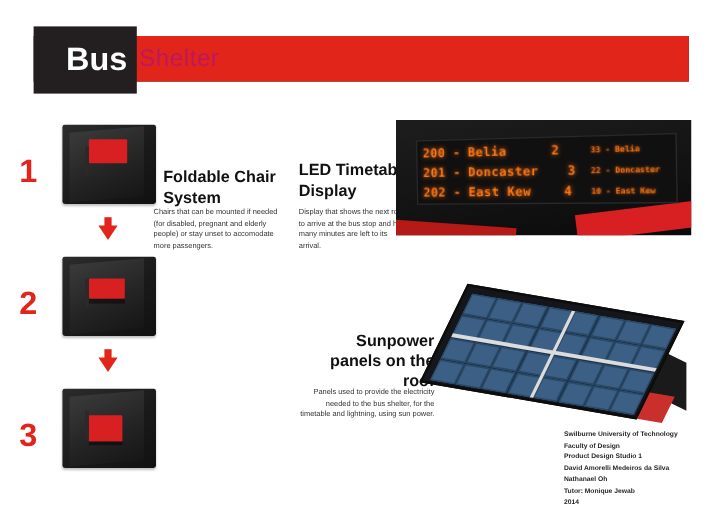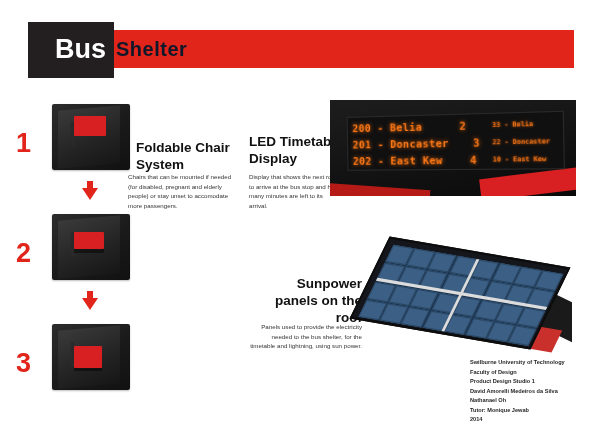--- a/index.html
+++ b/index.html
@@ -49,23 +49,23 @@
     z-index: 5;
     white-space: nowrap;
   }
   .header-text .bus {
     color: #ffffff;
     font-size: 27px;
     font-weight: bold;
     letter-spacing: 0px;
   }
   .header-text .shelter {
-    color: #0f172a;
+    color: #be185d;
     font-size: 20px;
-    font-weight: bold;
+    font-weight: normal;
     margin-left: 10px;
     letter-spacing: 0.5px;
   }
 
   
   .numbers-col {
     position: absolute;
     left: 10px; top: 100px;
     width: 110px; height: 300px;
   }

